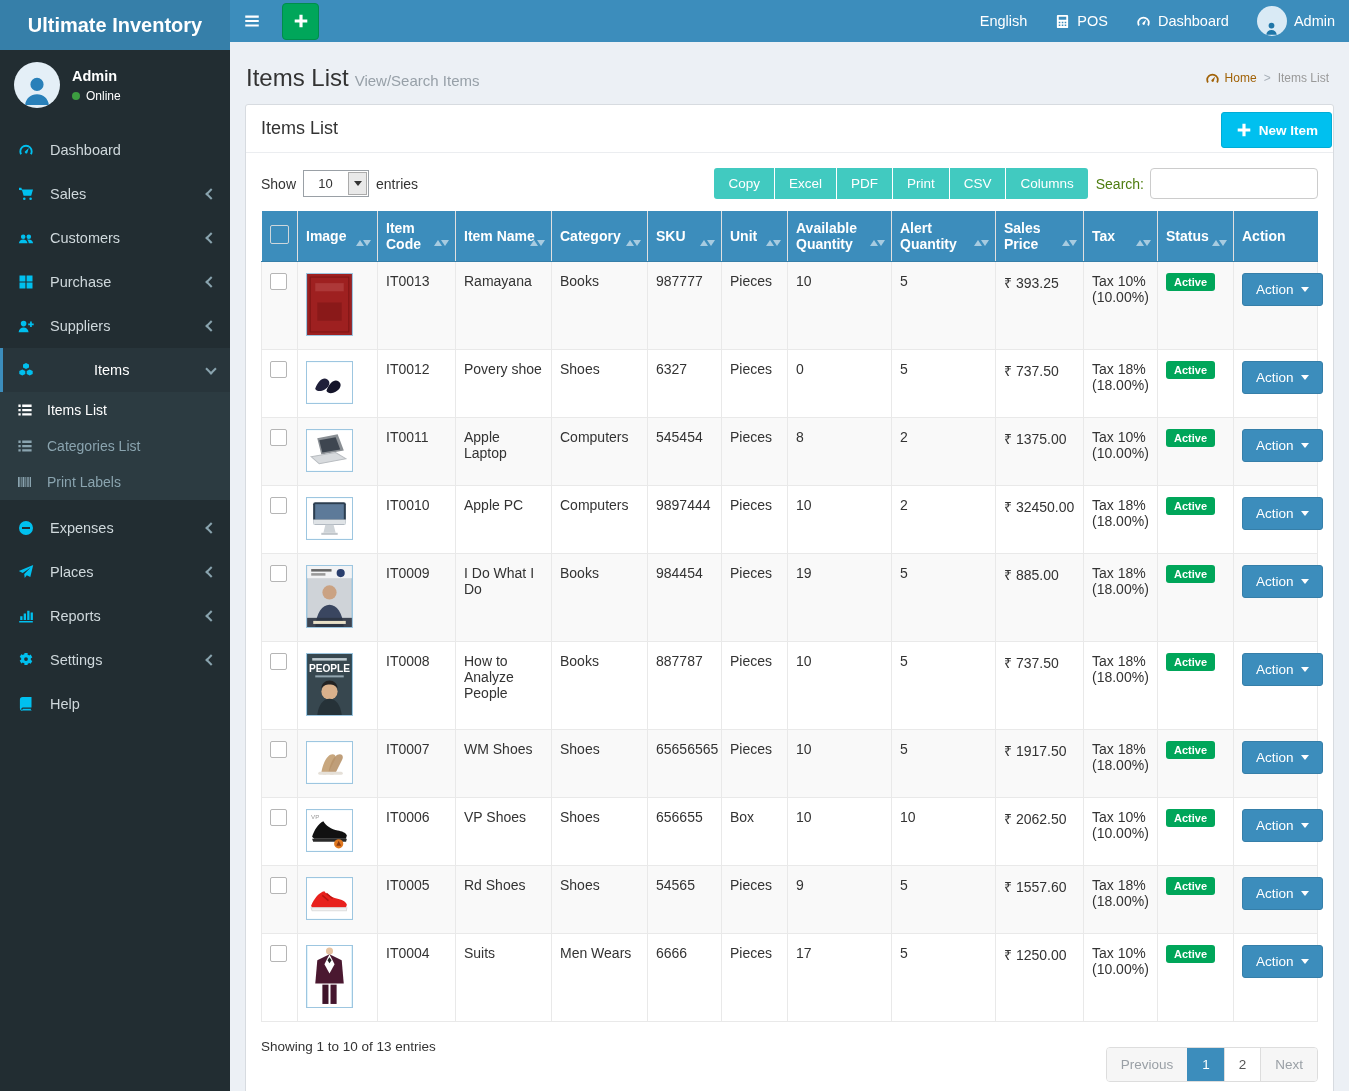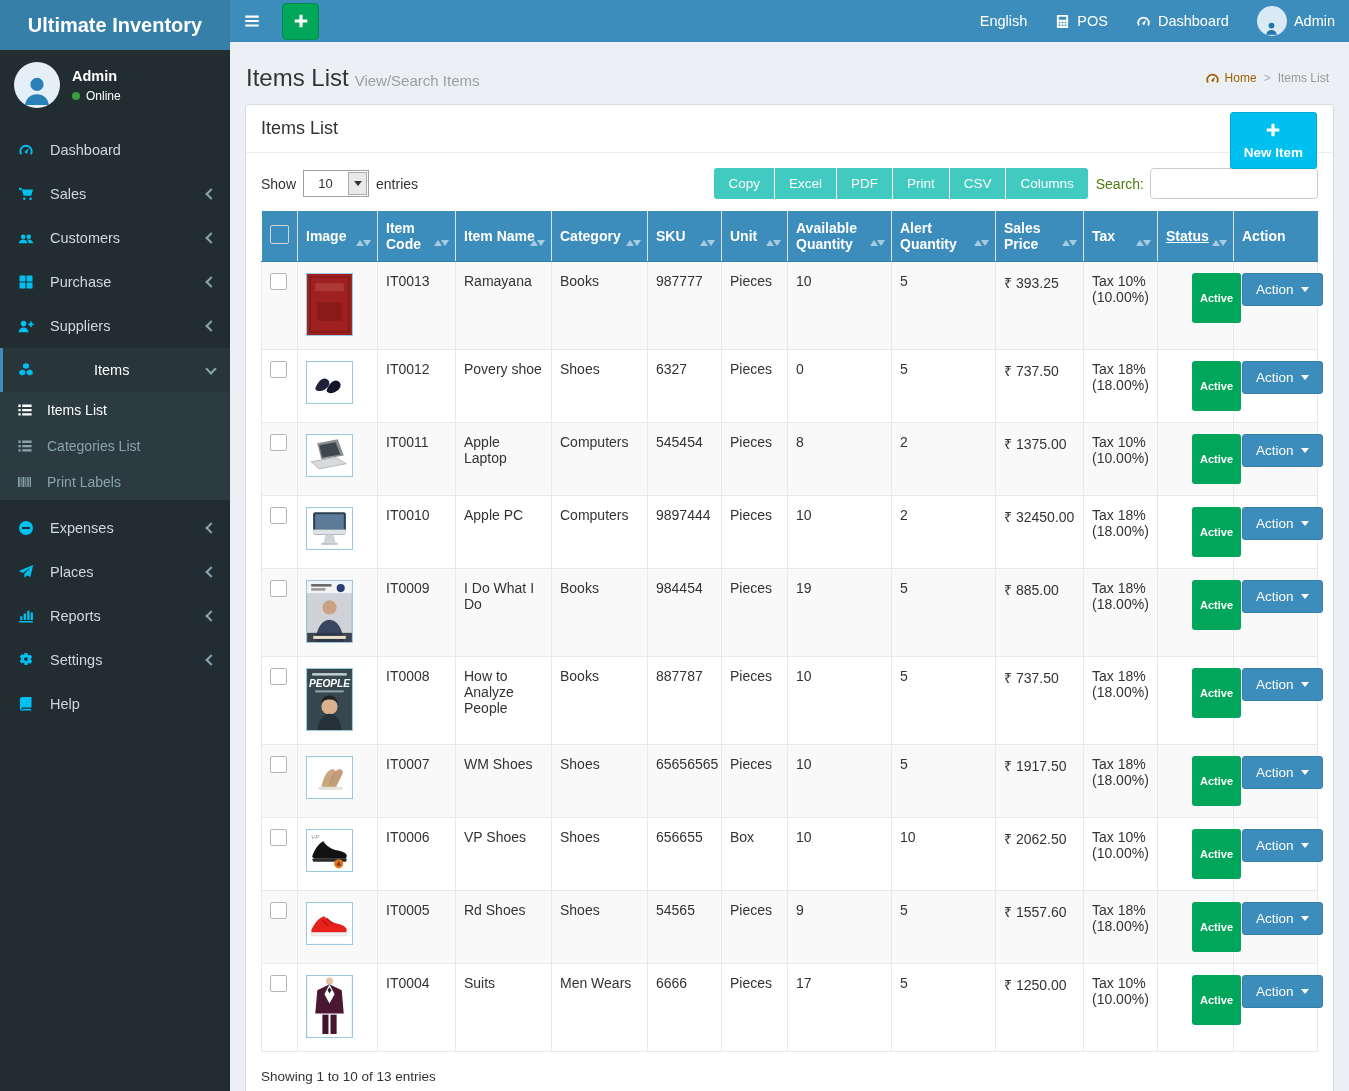--- a/index.html
+++ b/index.html
@@ -49,23 +49,23 @@
   .content-header{display:flex; align-items:center; justify-content:space-between; padding:14px 20px 12px 16px;}
   .content-header h1{font-size:24px; font-weight:normal; color:#333;}
   .content-header h1 small{font-size:15px; color:#97a0a8; margin-left:6px; font-weight:normal;}
   .breadcrumb{list-style:none; display:flex; align-items:center; font-size:12px; color:#444;}
   .breadcrumb .bc-home{display:flex; align-items:center; gap:5px; color:#a16207; text-decoration:none;}
   .breadcrumb .sep{color:#a8b0b8; margin:0 7px;}
   .breadcrumb .current{color:#999;}
 
   .panel{margin:0 15px 15px; background:#fff; border:1px solid #d7dbe0; border-radius:3px;}
   .panel-heading{position:relative; padding:13px 15px; font-size:18px; color:#333; border-bottom:1px solid #ebedf0;}
-  .btn-new{position:absolute; right:16px; top:7px; background:var(--aqua); border:1px solid #00acd6; color:#fff;
+  .btn-new{position:absolute; right:1px; top:7px; background:var(--aqua); border:1px solid #00acd6; color:#fff;
            font-size:13.5px; font-weight:bold; padding:8px 13px; border-radius:3px; display:flex; align-items:center; gap:6px;
-           font-family:"Liberation Sans",sans-serif;flex-direction:column;}
+           font-family:"Liberation Sans",sans-serif;}
   .panel-body{padding:15px;}
 
   .table-controls{display:flex; align-items:center; margin-bottom:12px;}
   .length{display:flex; align-items:center; font-size:14px; color:#333;}
   .select{display:inline-flex; align-items:stretch; width:66px; height:27px; border:1px solid #9aa0a6; background:#fff; margin:0 7px;}
   .select .val{flex:1; display:flex; align-items:center; justify-content:center; font-size:13px; color:#333;}
   .select .sbtn{width:19px; margin:1px; background:#e9e9e9; border:1px solid #ababab; display:flex; align-items:center; justify-content:center;}
   .select .sbtn::after{content:""; border-left:4px solid transparent; border-right:4px solid transparent; border-top:5px solid #333;}
   .export-group{margin-left:auto; display:flex;}
   .export-group button{background:var(--teal); color:#fff; border:none; border-right:1px solid #fff; padding:8px 14px;
@@ -82,22 +82,22 @@
   table.items thead th{background:var(--accent); color:#fff; font-size:14px; font-weight:bold; text-align:left;
         padding:9px 8px; vertical-align:middle; border-right:1px solid rgba(0,0,0,.12); border-bottom:1px solid var(--accent-dark); position:relative;}
   table.items thead th:last-child{border-right:none;}
   .sort{position:absolute; right:6px; bottom:12px; width:15px; height:10px; opacity:.55;}
   .sort::before{content:""; position:absolute; left:0; top:1px; border-left:4px solid transparent; border-right:4px solid transparent; border-bottom:6px solid #fff;}
   .sort::after{content:""; position:absolute; right:0; top:1px; border-left:4px solid transparent; border-right:4px solid transparent; border-top:6px solid #fff;}
   table.items td{padding:11px 8px; vertical-align:top; border:1px solid #e9e9e9; border-top:1px solid #ddd; font-size:14px; color:#333;}
   table.items tbody tr:nth-child(odd){background:#f9f9f9;}
   .cb{width:17px; height:17px; border:1px solid #b5b5b5; background:#fff; border-radius:2px; display:inline-block;}
   th .cb{background:transparent; border-color:#cdd7dc; width:19px; height:19px;}
-  .thumb{display:inline-block; border:1px solid #9dc6e0; background:#22c55e; line-height:0;font-style:italic;}
-  .badge{display:inline-block; background:var(--green); color:#fff; font-size:11px; font-weight:bold; padding:19px 8px; border-radius:3px;margin-left:26px;}
+  .thumb{display:inline-block; border:1px solid #9dc6e0; background:#0ea5e9; line-height:0;}
+  .badge{display:inline-block; background:var(--green); color:#fff; font-size:11px; font-weight:bold; padding:3px 8px; border-radius:3px;}
   .action-btn{background:var(--accent); border:1px solid var(--accent-dark); color:#fff; font-size:13.5px; padding:8px 13px;
               border-radius:3px; display:inline-flex; align-items:center; gap:7px; font-family:"Liberation Sans",sans-serif;}
   .caret{border-left:4px solid transparent; border-right:4px solid transparent; border-top:5px solid #fff; display:inline-block;}
 
   .table-footer{display:flex; align-items:flex-start; justify-content:space-between; padding-top:13px;}
   .dt-info{font-size:13.5px; color:#333; padding-top:4px;}
   .pagination{list-style:none; display:inline-flex; margin-top:12px; border-radius:4px; overflow:hidden; border:1px solid #ddd;}
   .pagination li{padding:9px 14px; font-size:13.5px; border-left:1px solid #ddd; background:#fff; color:#555;}
   .pagination li:first-child{border-left:none;}
   .pagination li.muted{background:#f6f6f6; color:#9aa0a6;}
@@ -366,21 +366,21 @@
               <th style="width:80px;" data-interactable="true"><span>Image</span><span class="sort" data-interactable="false"></span></th>
               <th style="width:78px;" data-interactable="true"><span>Item Code</span><span class="sort" data-interactable="false"></span></th>
               <th style="width:96px;" data-interactable="true"><span>Item Name</span><span class="sort" data-interactable="false"></span></th>
               <th style="width:96px;" data-interactable="true"><span>Category</span><span class="sort" data-interactable="false"></span></th>
               <th style="width:74px;" data-interactable="true"><span>SKU</span><span class="sort" data-interactable="false"></span></th>
               <th style="width:66px;" data-interactable="true"><span>Unit</span><span class="sort" data-interactable="false"></span></th>
               <th style="width:104px;" data-interactable="true"><span>Available Quantity</span><span class="sort" data-interactable="false"></span></th>
               <th style="width:104px;" data-interactable="true"><span>Alert Quantity</span><span class="sort" data-interactable="false"></span></th>
               <th style="width:88px;" data-interactable="true"><span>Sales Price</span><span class="sort" data-interactable="false"></span></th>
               <th style="width:74px;" data-interactable="true"><span>Tax</span><span class="sort" data-interactable="false"></span></th>
-              <th style="width:76px;text-decoration:underline;" data-interactable="true"><span>Status</span><span class="sort" data-interactable="false"></span></th>
+              <th style="width:76px;" data-interactable="true"><span>Status</span><span class="sort" data-interactable="false"></span></th>
               <th data-interactable="false"><span>Action</span></th>
             </tr>
           </thead>
           <tbody id="rows">
               <tr data-interactable="false">
                 <td data-interactable="false"><span class="cb" data-interactable="true"></span></td>
                 <td data-interactable="false"><span class="thumb" data-interactable="false"><svg viewBox="0 0 44 60" width="45" height="61">
                       <rect width="44" height="60" fill="#9e2020"></rect>
                       <rect x="3" y="3" width="38" height="54" fill="none" stroke="#7d1515"></rect>
                       <rect x="8" y="9" width="28" height="8" fill="#b24040" opacity=".75"></rect>
@@ -650,17 +650,23 @@
                 <td data-interactable="false"><button class="action-btn" data-interactable="true">
                     <span data-interactable="false">Action</span>
                     <span class="caret" data-interactable="false"></span>
                   </button></td>
               </tr>
             </tbody>
         </table>
 
         <div class="table-footer" data-interactable="false">
           <div class="dt-info" data-interactable="false">Showing 1 to 10 of 13 entries</div>
+          <ul class="pagination" data-interactable="false">
+            <li class="muted" data-interactable="true">Previous</li>
+            <li class="active" data-interactable="true">1</li>
+            <li data-interactable="true">2</li>
+            <li class="muted" data-interactable="true">Next</li>
+          </ul>
         </div>
       </div>
     </div>
   </section>
 </div>
 
 </body></html>

